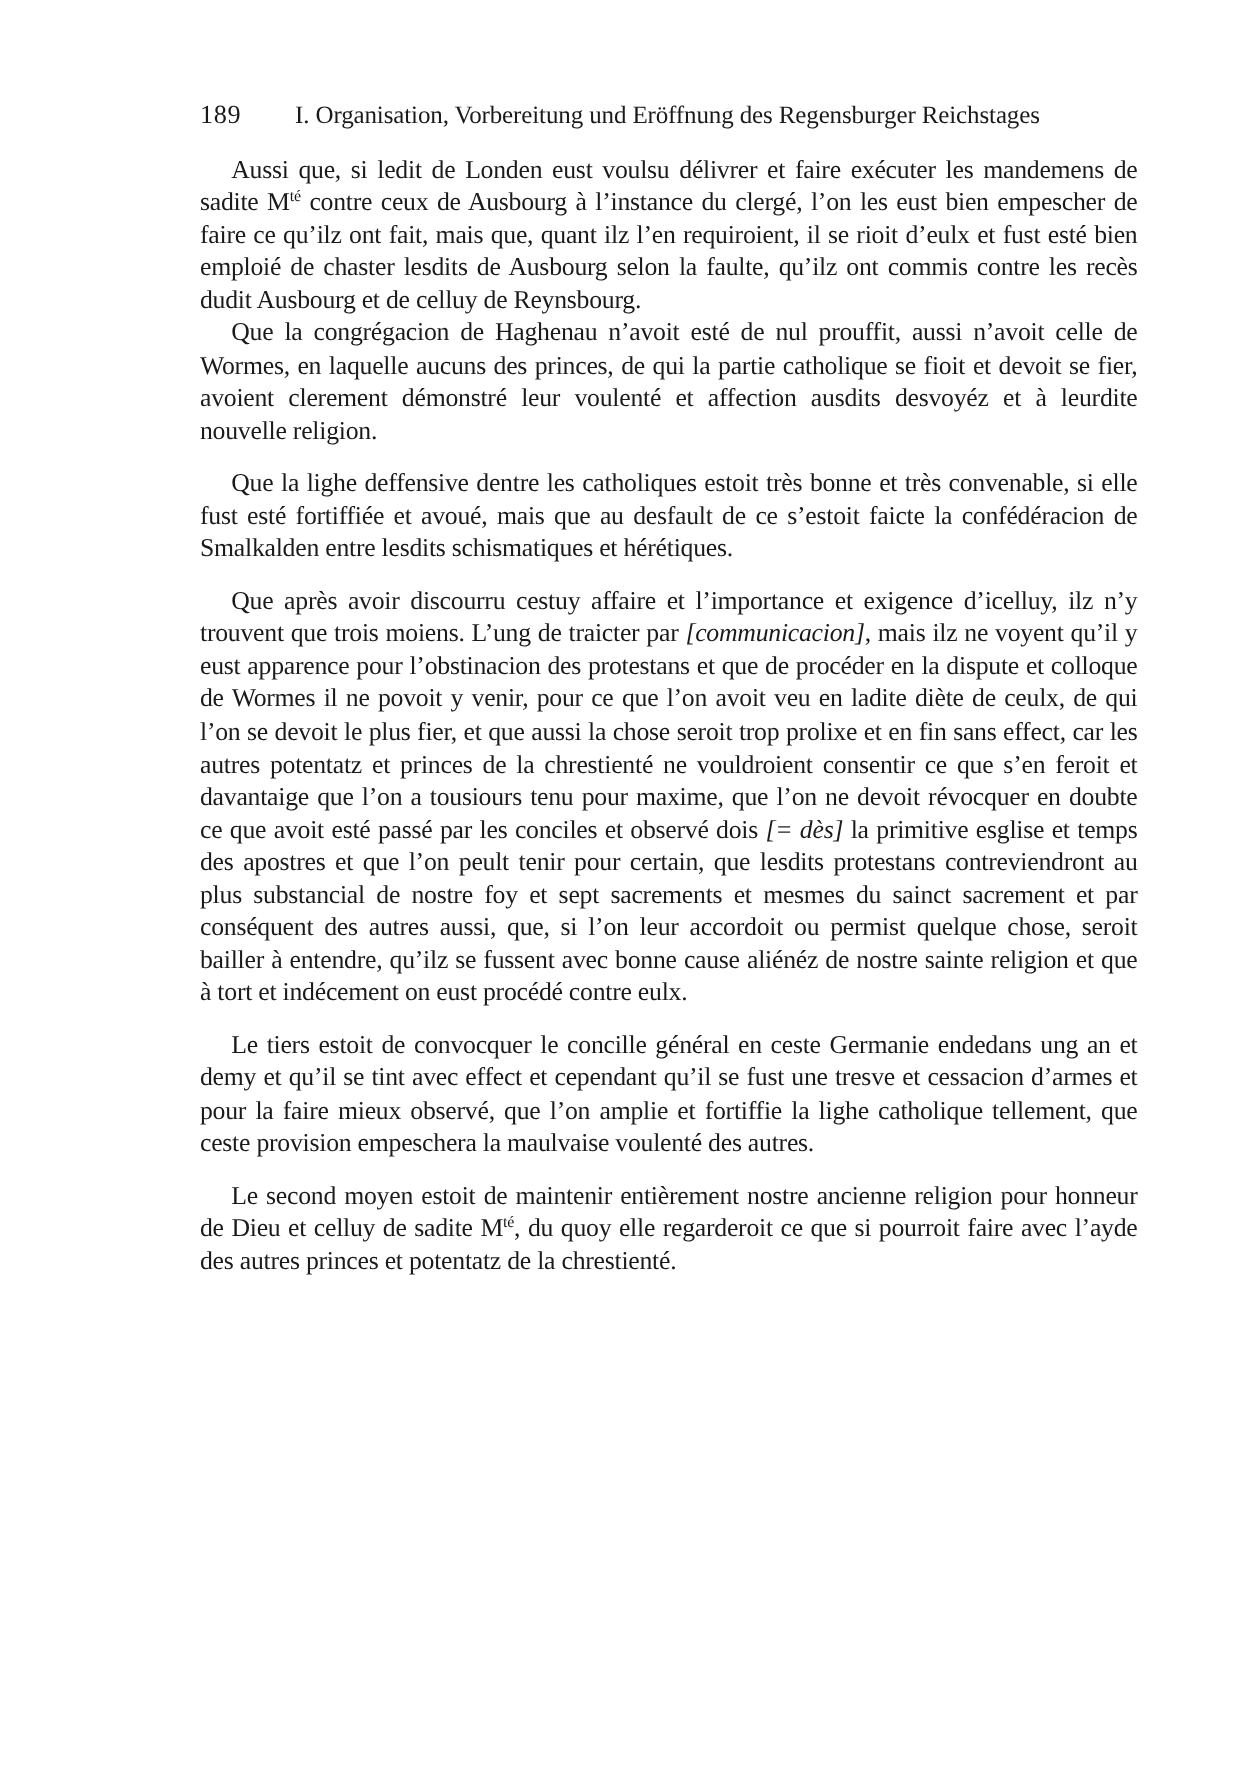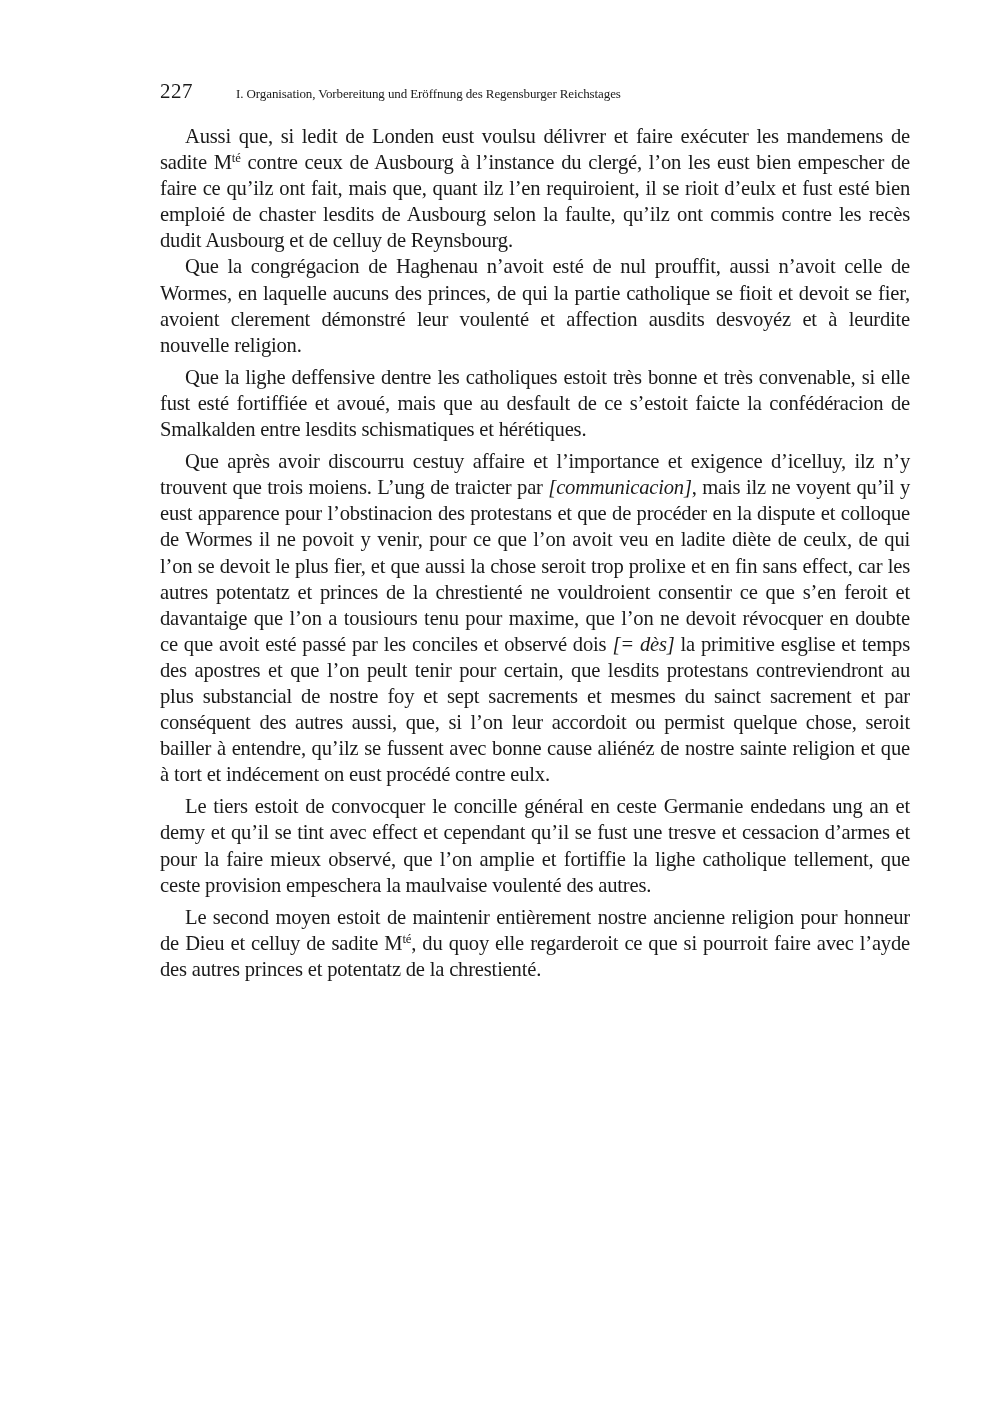--- a/index.html
+++ b/index.html
@@ -4,35 +4,35 @@
 <style>
   html, body { margin: 0; padding: 0; background: #ffffff; }
   body { width: 1004px; height: 1418px; position: relative; overflow: hidden; }
   .page {
     position: absolute; left: 160px; top: 78px; width: 750px;
     font-family: "Liberation Serif", "DejaVu Serif", serif;
     color: #1a1a1a;
   }
   .running-head { display: flex; align-items: baseline; font-size: 19px; line-height: 26px; height: 26px; margin-bottom: 19px; }
   .page-number { font-size: 21px; width: 76px; letter-spacing: 0.5px; }
-  .head-title { font-size: 13px; letter-spacing: -0.1px; white-space: nowrap; }
+  .head-title { font-size: 20px; letter-spacing: -0.1px; white-space: nowrap; }
   .para {
     font-size: 20.6px; line-height: 26.1px; text-align: justify; text-indent: 25px;
     margin: 0; letter-spacing: -0.2px; hyphens: manual;
   }
-  .para.gap { margin-top: 6px; }
+  .para.gap { margin-top: 16px; }
   .para i { font-style: italic; }
   sup { font-size: 0.62em; vertical-align: 0.55em; line-height: 0; font-family: Liberation Serif, serif; }
 </style>
 </head>
 <body>
 
 <div class="page">
   <div class="running-head">
-    <span class="page-number">227</span>
+    <span class="page-number">189</span>
     <span class="head-title">I. Organisation, Vorbereitung und Eröffnung des Regensburger Reichstages</span>
   </div>
 
   <p class="para"><span>Aussi que, si ledit de Londen eust voulsu délivrer et faire exécuter les mandemens de sadite M</span><sup>té</sup><span> contre ceux de Ausbourg à l’instance du clergé, l’on les eust bien empescher de faire ce qu’ilz ont fait, mais que, quant ilz l’en requiroient, il se rioit d’eulx et fust esté bien emploié de chaster lesdits de Ausbourg selon la faulte, qu’ilz ont commis contre les recès dudit Ausbourg et de celluy de Reynsbourg.</span></p>
   <p class="para"><span>Que la congrégacion de Haghenau n’avoit esté de nul prouffit, aussi n’avoit celle de Wormes, en laquelle aucuns des princes, de qui la partie catholique se fioit et devoit se fier, avoient clerement démonstré leur voulenté et affection ausdits desvoyéz et à leurdite nouvelle religion.</span></p>
   <p class="para gap"><span>Que la lighe deffensive dentre les catholiques estoit très bonne et très con­venable, si elle fust esté fortiffiée et avoué, mais que au desfault de ce s’estoit faicte la confédéracion de Smalkalden entre lesdits schismatiques et hérétiques.</span></p>
   <p class="para gap"><span>Que après avoir discourru cestuy affaire et l’importance et exigence d’icelluy, ilz n’y trouvent que trois moiens. L’ung de traicter par </span><i>[communicacion]</i><span>, mais ilz ne voyent qu’il y eust apparence pour l’obstinacion des protestans et que de procéder en la dispute et colloque de Wormes il ne povoit y venir, pour ce que l’on avoit veu en ladite diète de ceulx, de qui l’on se devoit le plus fier, et que aussi la chose seroit trop prolixe et en fin sans effect, car les autres potentatz et princes de la chrestienté ne vouldroient consentir ce que s’en feroit et davantaige que l’on a tousiours tenu pour maxime, que l’on ne devoit révocquer en doubte ce que avoit esté passé par les conciles et observé dois </span><i>[= dès]</i><span> la primitive esglise et temps des apostres et que l’on peult tenir pour certain, que lesdits protestans contreviendront au plus substancial de nostre foy et sept sacrements et mesmes du sainct sacrement et par conséquent des autres aussi, que, si l’on leur accordoit ou permist quelque chose, seroit bailler à entendre, qu’ilz se fussent avec bonne cause aliénéz de nostre sainte religion et que à tort et indécement on eust procédé contre eulx.</span></p>
   <p class="para gap"><span>Le tiers estoit de convocquer le concille général en ceste Germanie endedans ung an et demy et qu’il se tint avec effect et cependant qu’il se fust une tresve et cessacion d’armes et pour la faire mieux observé, que l’on amplie et fortiffie la lighe catholique tellement, que ceste provision empeschera la maulvaise voulenté des autres.</span></p>
   <p class="para gap"><span>Le second moyen estoit de maintenir entièrement nostre ancienne religion pour honneur de Dieu et celluy de sadite M</span><sup>té</sup><span>, du quoy elle regarderoit ce que si pourroit faire avec l’ayde des autres princes et potentatz de la chrestienté.</span></p>
 </div>

